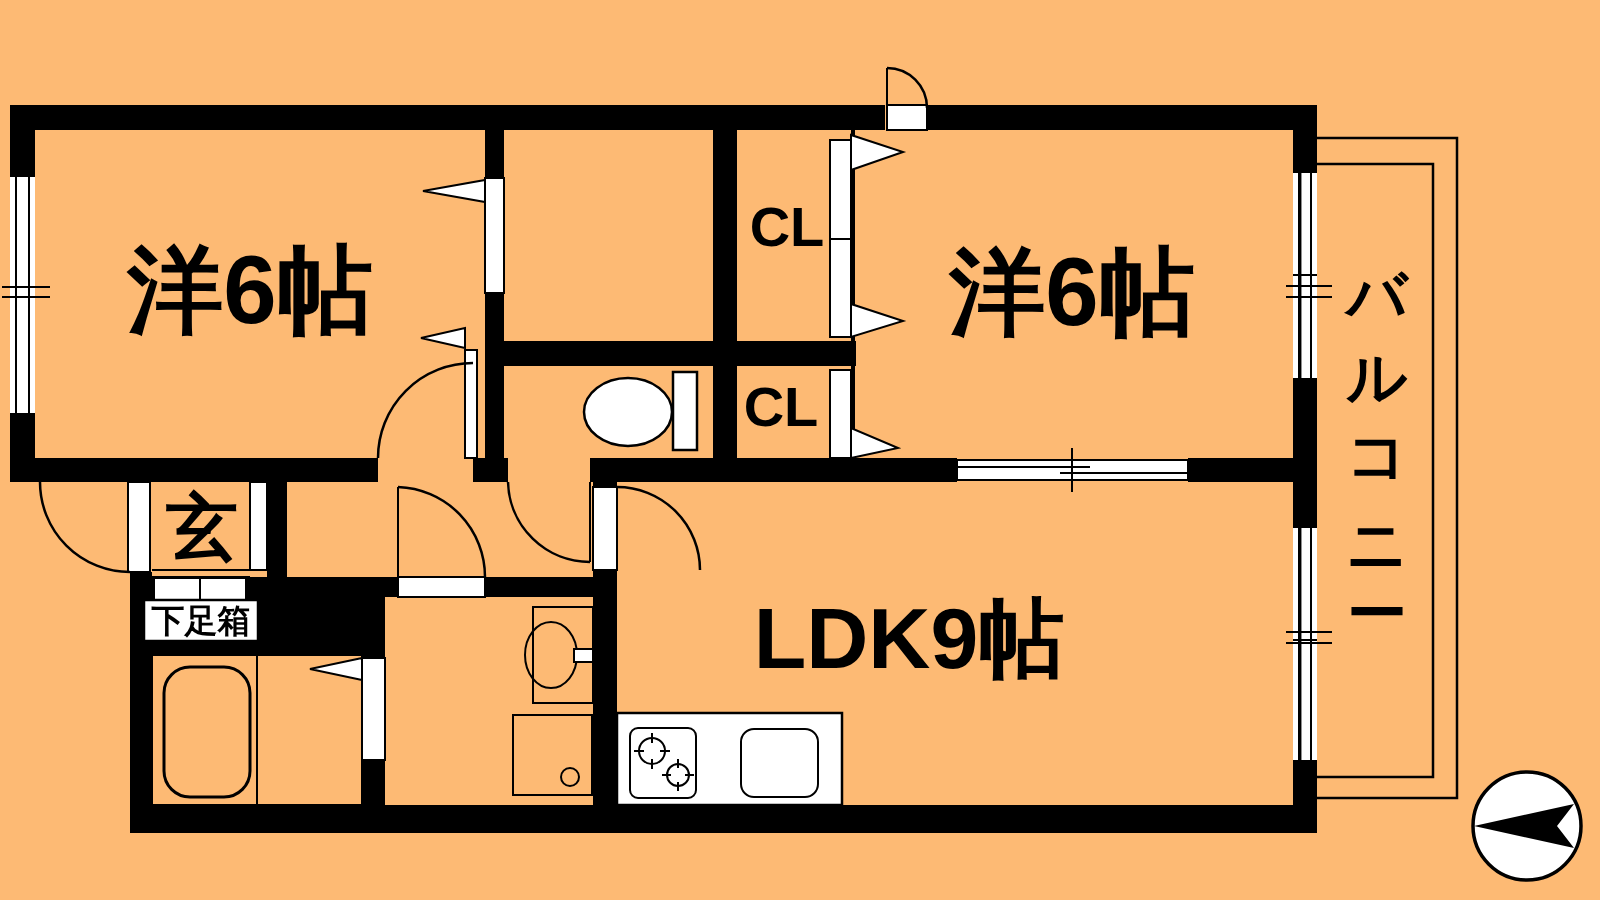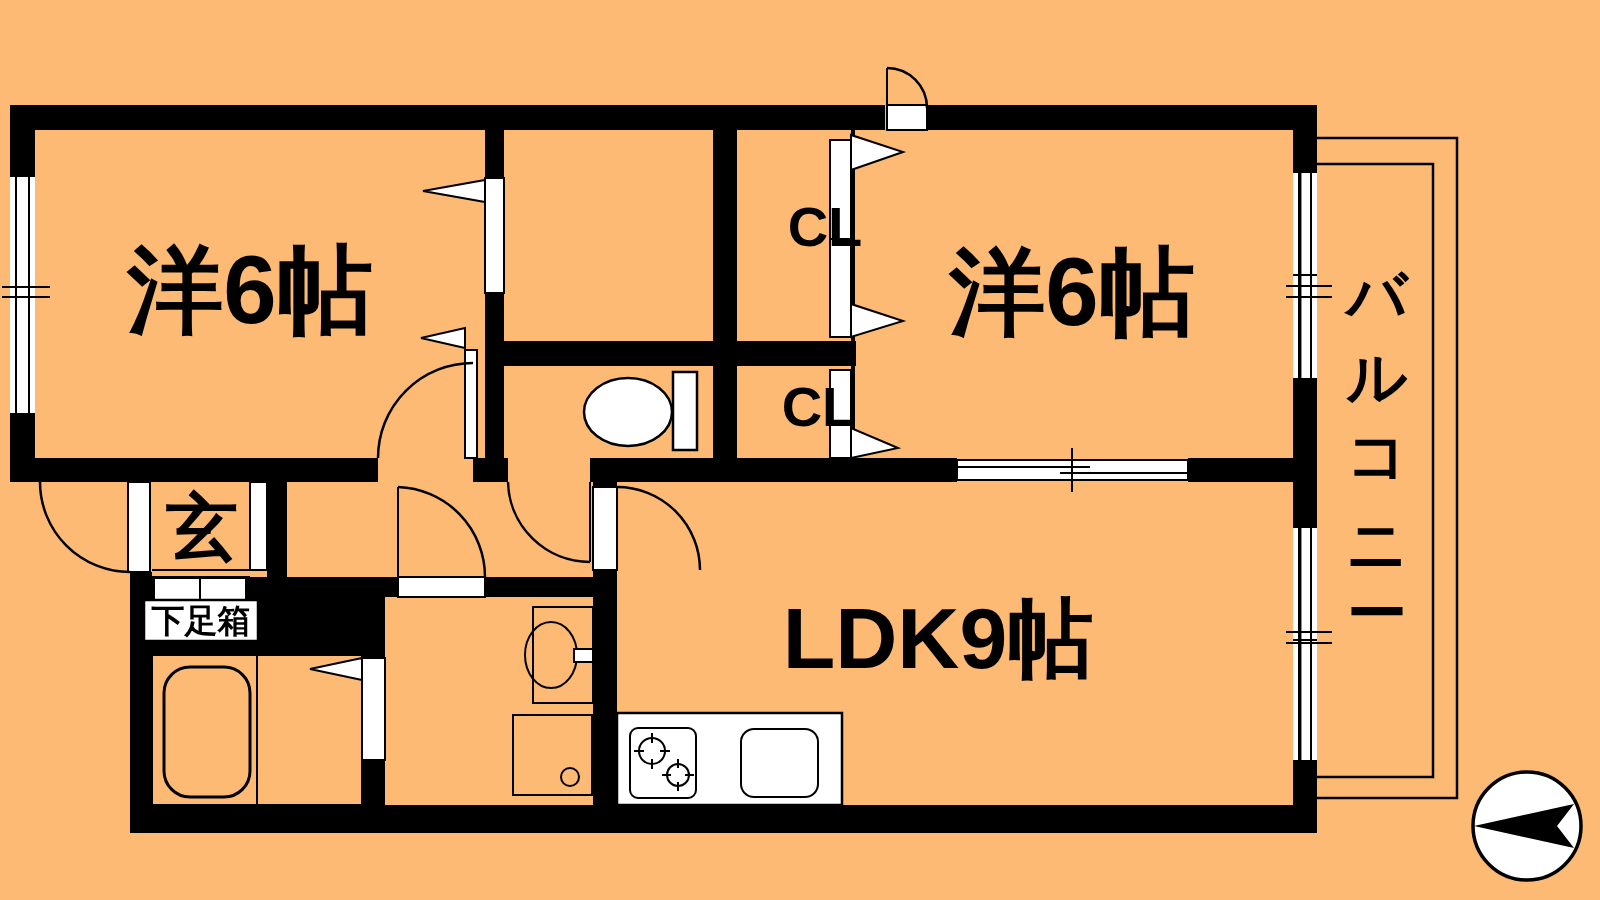--- a/index.html
+++ b/index.html
@@ -15,21 +15,21 @@
     position:absolute;
     transform:translate(-50%,-50%);
     font-weight:bold;
     color:#000;
     white-space:nowrap;
     line-height:1;
     font-family:"Liberation Sans", sans-serif;
   }
   .label-bedroom{font-size:96px;}
   .label-wcl{font-size:62px;}
-  .label-cl{font-size:56px;margin-left:38px;}
+  .label-cl{font-size:56px;}
   .label-ldk{font-size:86px;}
   .label-genkan{font-size:72px;}
   .label-shoebox{font-size:33px;}
   .label-balcony{
     font-size:60px;
     writing-mode:vertical-rl;
     text-orientation:upright;
     letter-spacing:20px;
     transform:translate(-50%,0);
   }
@@ -244,21 +244,21 @@
 
   <div class="label label-bedroom" style="left:250px;top:290px;">洋6帖</div>
 
 
   <div class="label label-cl" style="left:787px;top:227px;">CL</div>
 
   <div class="label label-cl" style="left:781px;top:407px;">CL</div>
 
   <div class="label label-bedroom" style="left:1072px;top:292px;">洋6帖</div>
 
-  <div class="label label-ldk" style="left:938px;top:638px;">LDK9帖</div>
+  <div class="label label-ldk" style="left:909px;top:638px;">LDK9帖</div>
 
   <div class="label label-genkan" style="left:202px;top:527px;">玄</div>
 
   <div class="label label-shoebox" style="left:201px;top:620px;">下足箱</div>
 
   <div class="label label-balcony" style="left:1377px;top:228px;">バルコニー</div>
 
 </div>
 
 </body></html>

